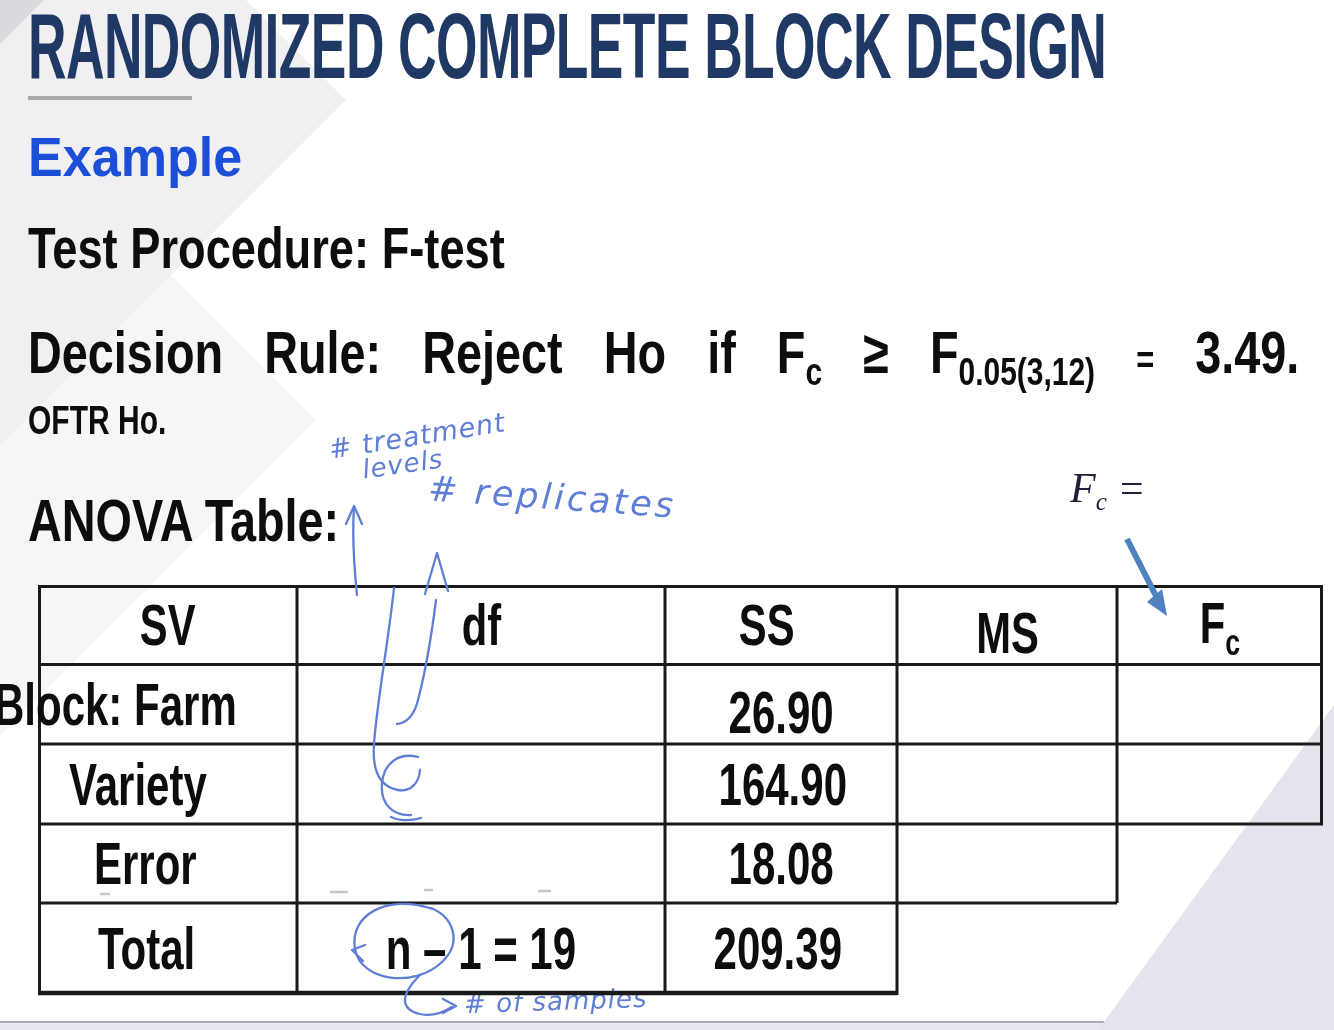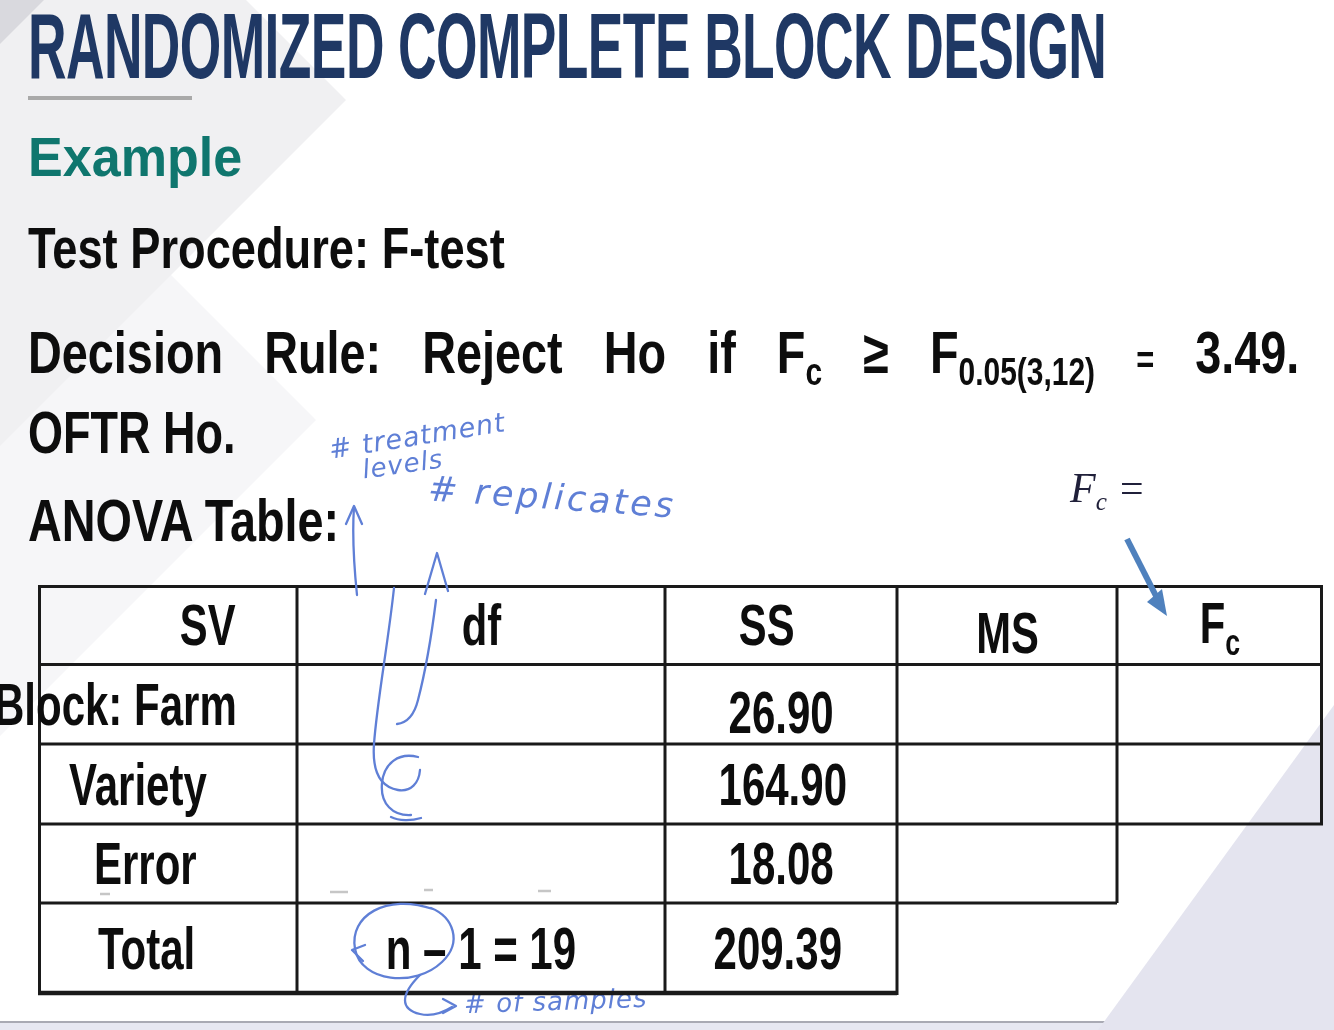--- a/index.html
+++ b/index.html
@@ -19,26 +19,26 @@
           clip-path:polygon(0 0,100% 0,0 100%);}
   .strip{position:absolute; left:0; top:1021px; width:1334px; height:9px;
          background:#e7e8f2; border-top:2px solid #a9aab4; box-sizing:border-box;}
   .wedge{position:absolute; left:1098px; top:705px; width:236px; height:325px;
          background:#e4e4ef; clip-path:polygon(100% 0,100% 100%,0 100%);}
 
   
   .title{left:28px; top:-6px; font-size:92px; font-weight:700; letter-spacing:-1px;}
   .title .cnd{transform:scaleX(0.58);}
   .rule{left:28px; top:96px; width:164px; height:4px; background:#a9a9a9;}
-  .h-example{left:28px; top:124px; font-size:56px; font-weight:700; color:#0f766e;}
+  .h-example{left:28px; top:124px; font-size:56px; font-weight:700; color:#1d4ed8;}
   .h-example .cnd{transform:scaleX(0.93);}
   .bodyline{font-weight:700; color:#0d0d0d;}
   .l-test{left:28px; top:214px; font-size:58px;}
   .l-test .cnd{transform:scaleX(0.78);}
-  .l-oftr{left:28px; top:398px; font-size:60px;}
+  .l-oftr{left:28px; top:398px; font-size:40px;}
   .l-oftr .cnd{transform:scaleX(0.75);}
   .l-anova{left:28px; top:486px; font-size:60px;}
   .l-anova .cnd{transform:scaleX(0.78);}
 
   .decision{left:28px; top:318px; width:1630px; font-size:60px; font-weight:700; color:#0d0d0d;
             display:flex; justify-content:space-between; align-items:baseline;
             transform:scaleX(0.78); transform-origin:0 50%; white-space:nowrap;}
   .sub{font-size:0.64em; vertical-align:-0.32em; letter-spacing:0;}
   .eqr{font-size:0.66em; vertical-align:0.45em;}
 
@@ -132,21 +132,21 @@
       <line x1="897" y1="585" x2="897" y2="995"></line>
       <line x1="1117" y1="585" x2="1117" y2="903"></line>
       <line x1="1321.5" y1="585" x2="1321.5" y2="824"></line>
     </g>
 
     <g stroke="#b8b8b8" stroke-width="2.5" opacity="0.8">
       <path d="M100,894 h10 M330,892 h18 M424,890 h9 M538,891 h13"></path>
     </g>
   </svg>
 
-  <div class="cell center hdr" style="left:38px;top:585px;width:259px;height:79px;padding-left:40px;">
+  <div class="cell center hdr" style="left:38px;top:585px;width:259px;height:79px;">
       <span class="cndc">SV</span>
     </div>
   <div class="cell center hdr" style="left:297px;top:585px;width:368px;height:79px;">
       <span class="cndc">df</span>
     </div>
   <div class="cell center hdr" style="left:665px;top:585px;width:203px;height:79px;">
       <span class="cndc">SS</span>
     </div>
   <div class="cell center hdr" style="left:897px;top:585px;width:220px;height:79px;margin-top:8px;">
       <span class="cndc">MS</span>

